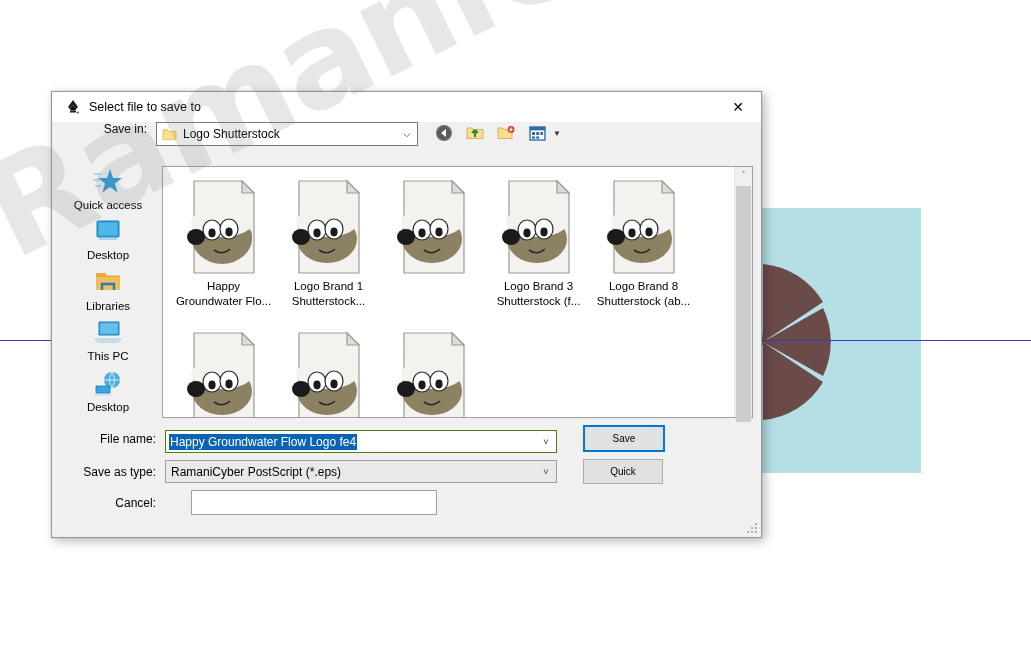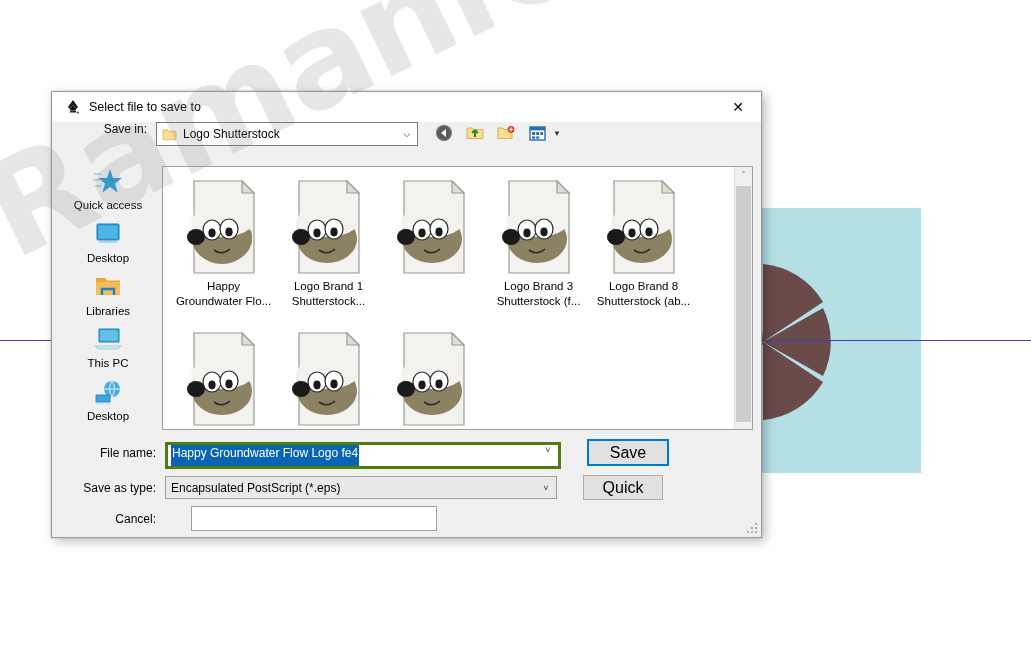--- a/index.html
+++ b/index.html
@@ -113,43 +113,43 @@
   .sb-arrow{
     height:17px;display:flex;align-items:center;justify-content:center;
     font-size:8px;color:#606060;font-family:"DejaVu Sans",sans-serif;
   }
   .sb-track{flex:1;position:relative;}
   .sb-thumb{
     position:absolute;left:1px;right:1px;top:2px;height:236px;background:#cdcdcd;
   }
 
   
-  .form{flex:0 0 auto;padding:6px 8px 0 8px;}
+  .form{flex:0 0 auto;padding:6px 8px 16px 8px;}
   .frow{display:flex;align-items:center;margin-bottom:6px;}
   .flabel{width:96px;text-align:right;font-size:12px;color:#000;margin-right:9px;}
   .fname-input{
-    width:390px;height:21px;background:#fff;border:3px solid #4d7c0f;
-    display:flex;font-size:12px;margin-top:6px;
+    width:390px;height:21px;background:#fff;border:1px solid #4d7c0f;
+    display:flex;align-items:center;font-size:12px;margin-top:6px;
   }
   .sel-text{
     background:#0a64b4;color:#fff;margin-left:3px;padding:1px 1px 1px 1px;
     white-space:nowrap;
   }
   .fname-arrow{margin-left:auto;width:20px;text-align:center;font-size:9px;color:#333;}
   .ftype-input{
     width:390px;height:21px;background:#e9e9e9;border:1px solid #a0a0a0;
     display:flex;align-items:center;font-size:12px;color:#000;
   }
   .ftype-text{margin-left:5px;white-space:nowrap;}
   .title-input{
     width:240px;height:21px;background:#fff;border:1px solid #a0a0a0;
     margin-left:26px;
   }
   .btn{
-    width:78px;height:23px;font-size:16px;color:#000;background:#e1e1e1;
+    width:78px;height:23px;font-size:10px;color:#000;background:#e1e1e1;
     border:1px solid #adadad;display:flex;align-items:center;justify-content:center;
     margin-left:26px;
   }
   .btn.primary{border:2px solid #0078d7;background:#e1e1e1;}
   .grip{
     position:absolute;right:3px;bottom:3px;width:12px;height:12px;
   }
 </style>
 </head>
 <body>
@@ -482,21 +482,21 @@
       <div class="fname-input">
         <span class="sel-text">Happy Groundwater Flow Logo fe4</span>
         <span class="fname-arrow">˅</span>
       </div>
       <div class="btn primary">Save</div>
     </div>
 
     <div class="frow">
       <div class="flabel">Save as type:</div>
       <div class="ftype-input">
-        <span class="ftype-text">Encapsulated PostScript (*.eps)</span>
+        <span class="ftype-text">RamaniCyber PostScript (*.eps)</span>
         <span class="fname-arrow">˅</span>
       </div>
       <div class="btn">Quick</div>
     </div>
 
     <div class="frow">
       <div class="flabel">Cancel:</div>
       <input class="title-input" type="text" placeholder="" style="">
     </div>
   </div>

